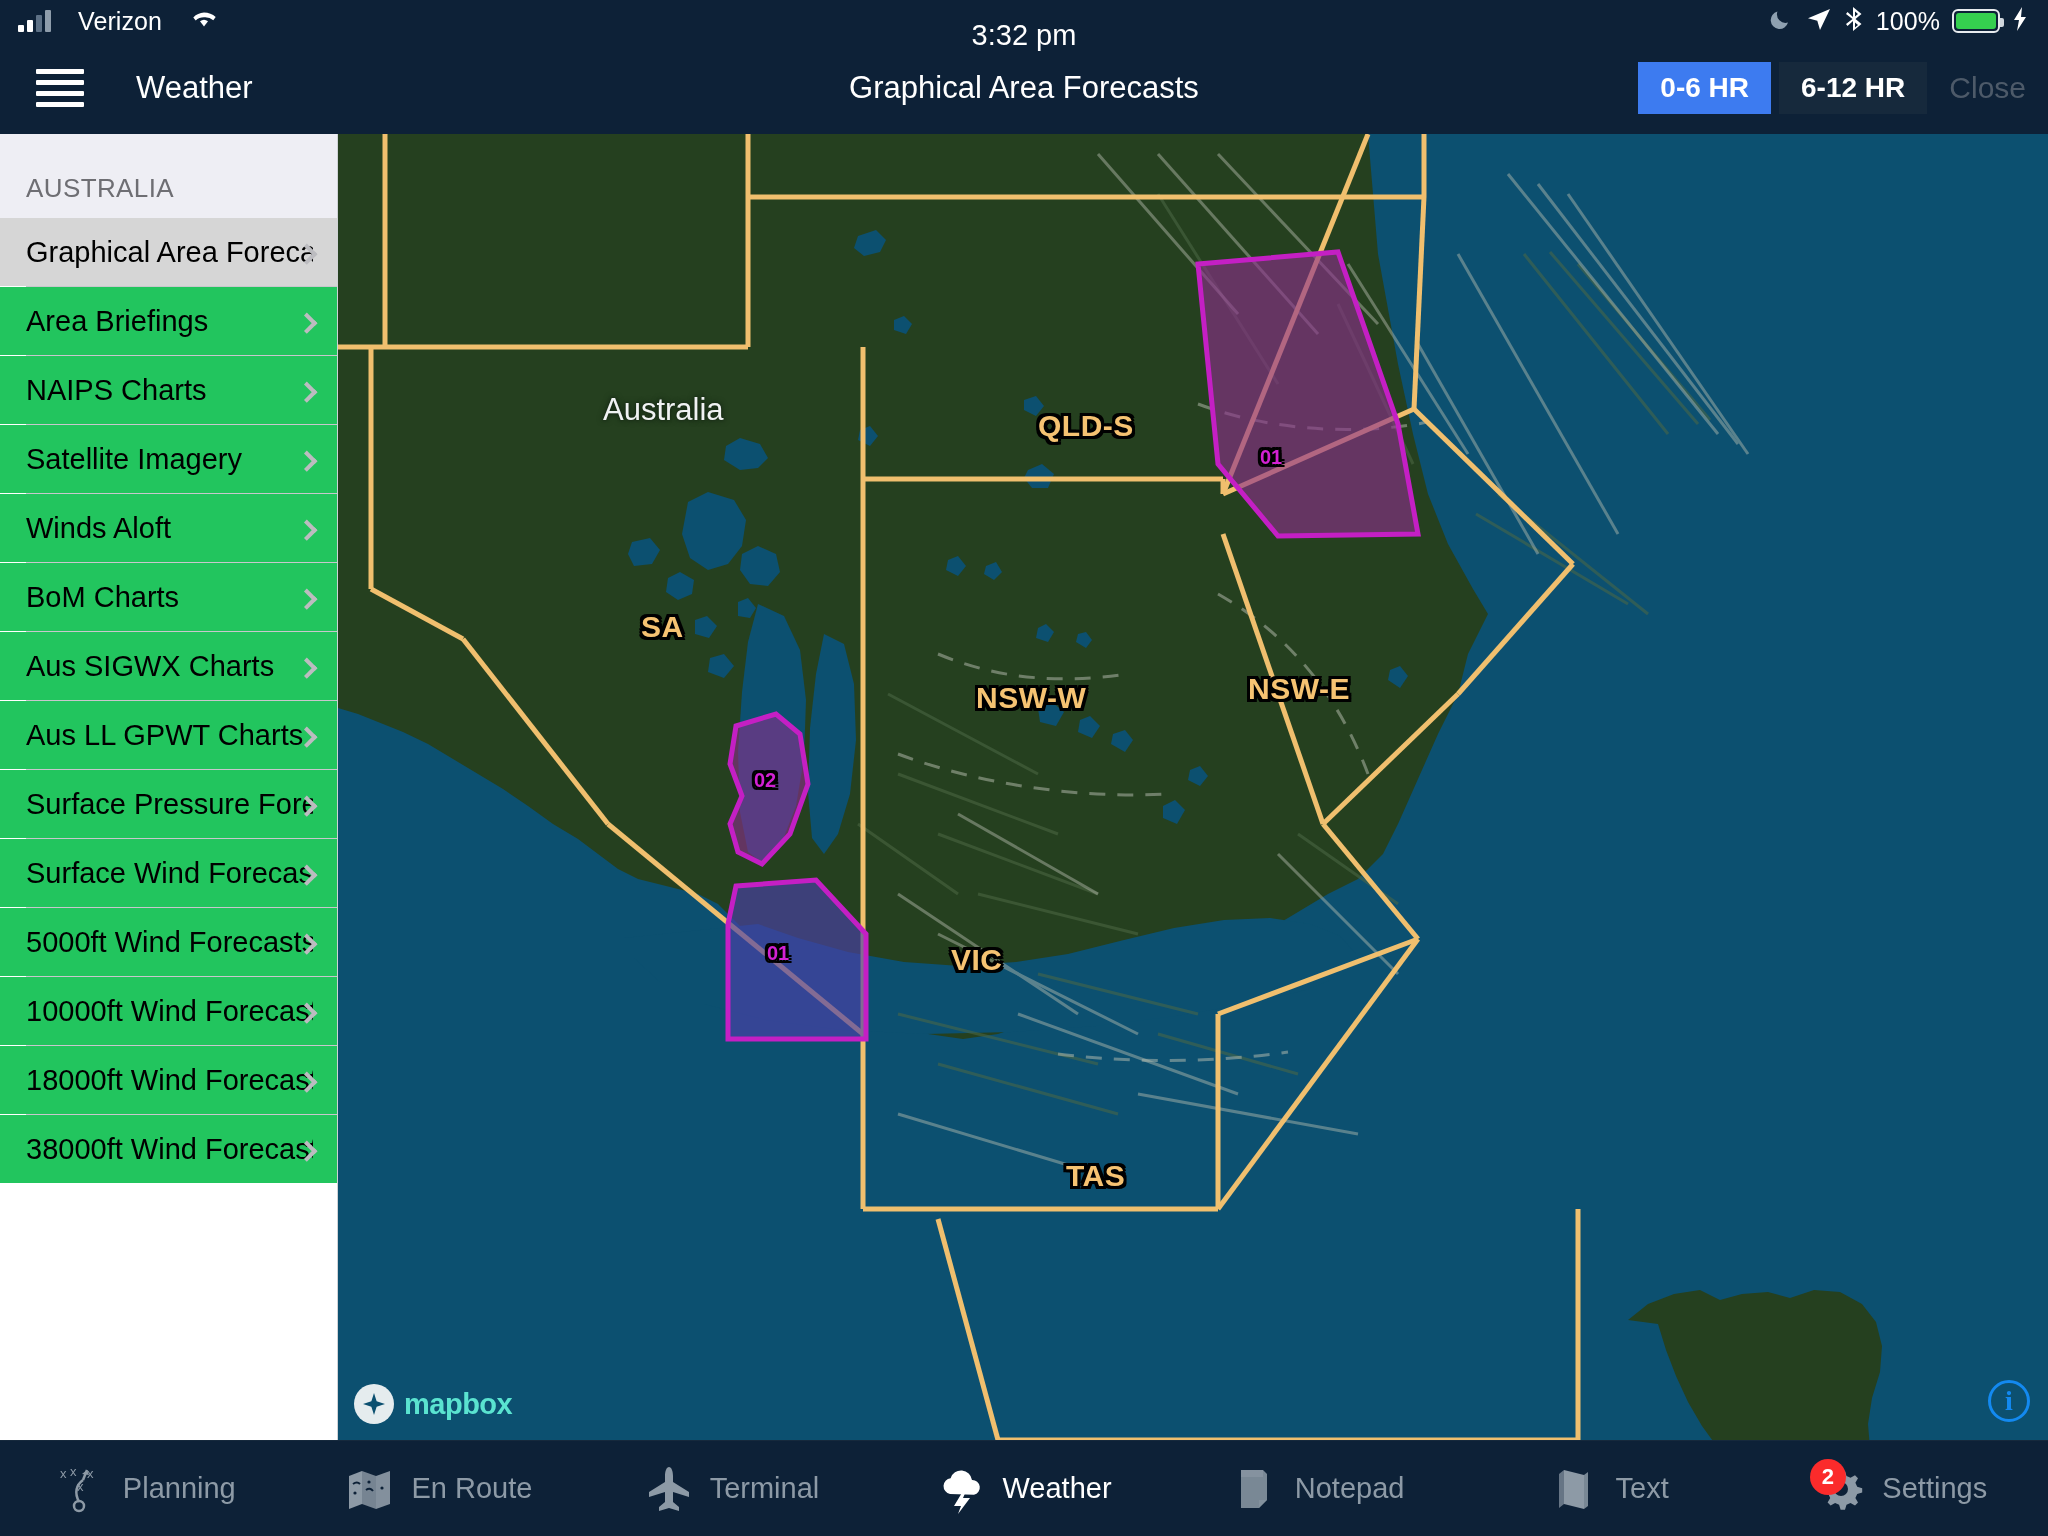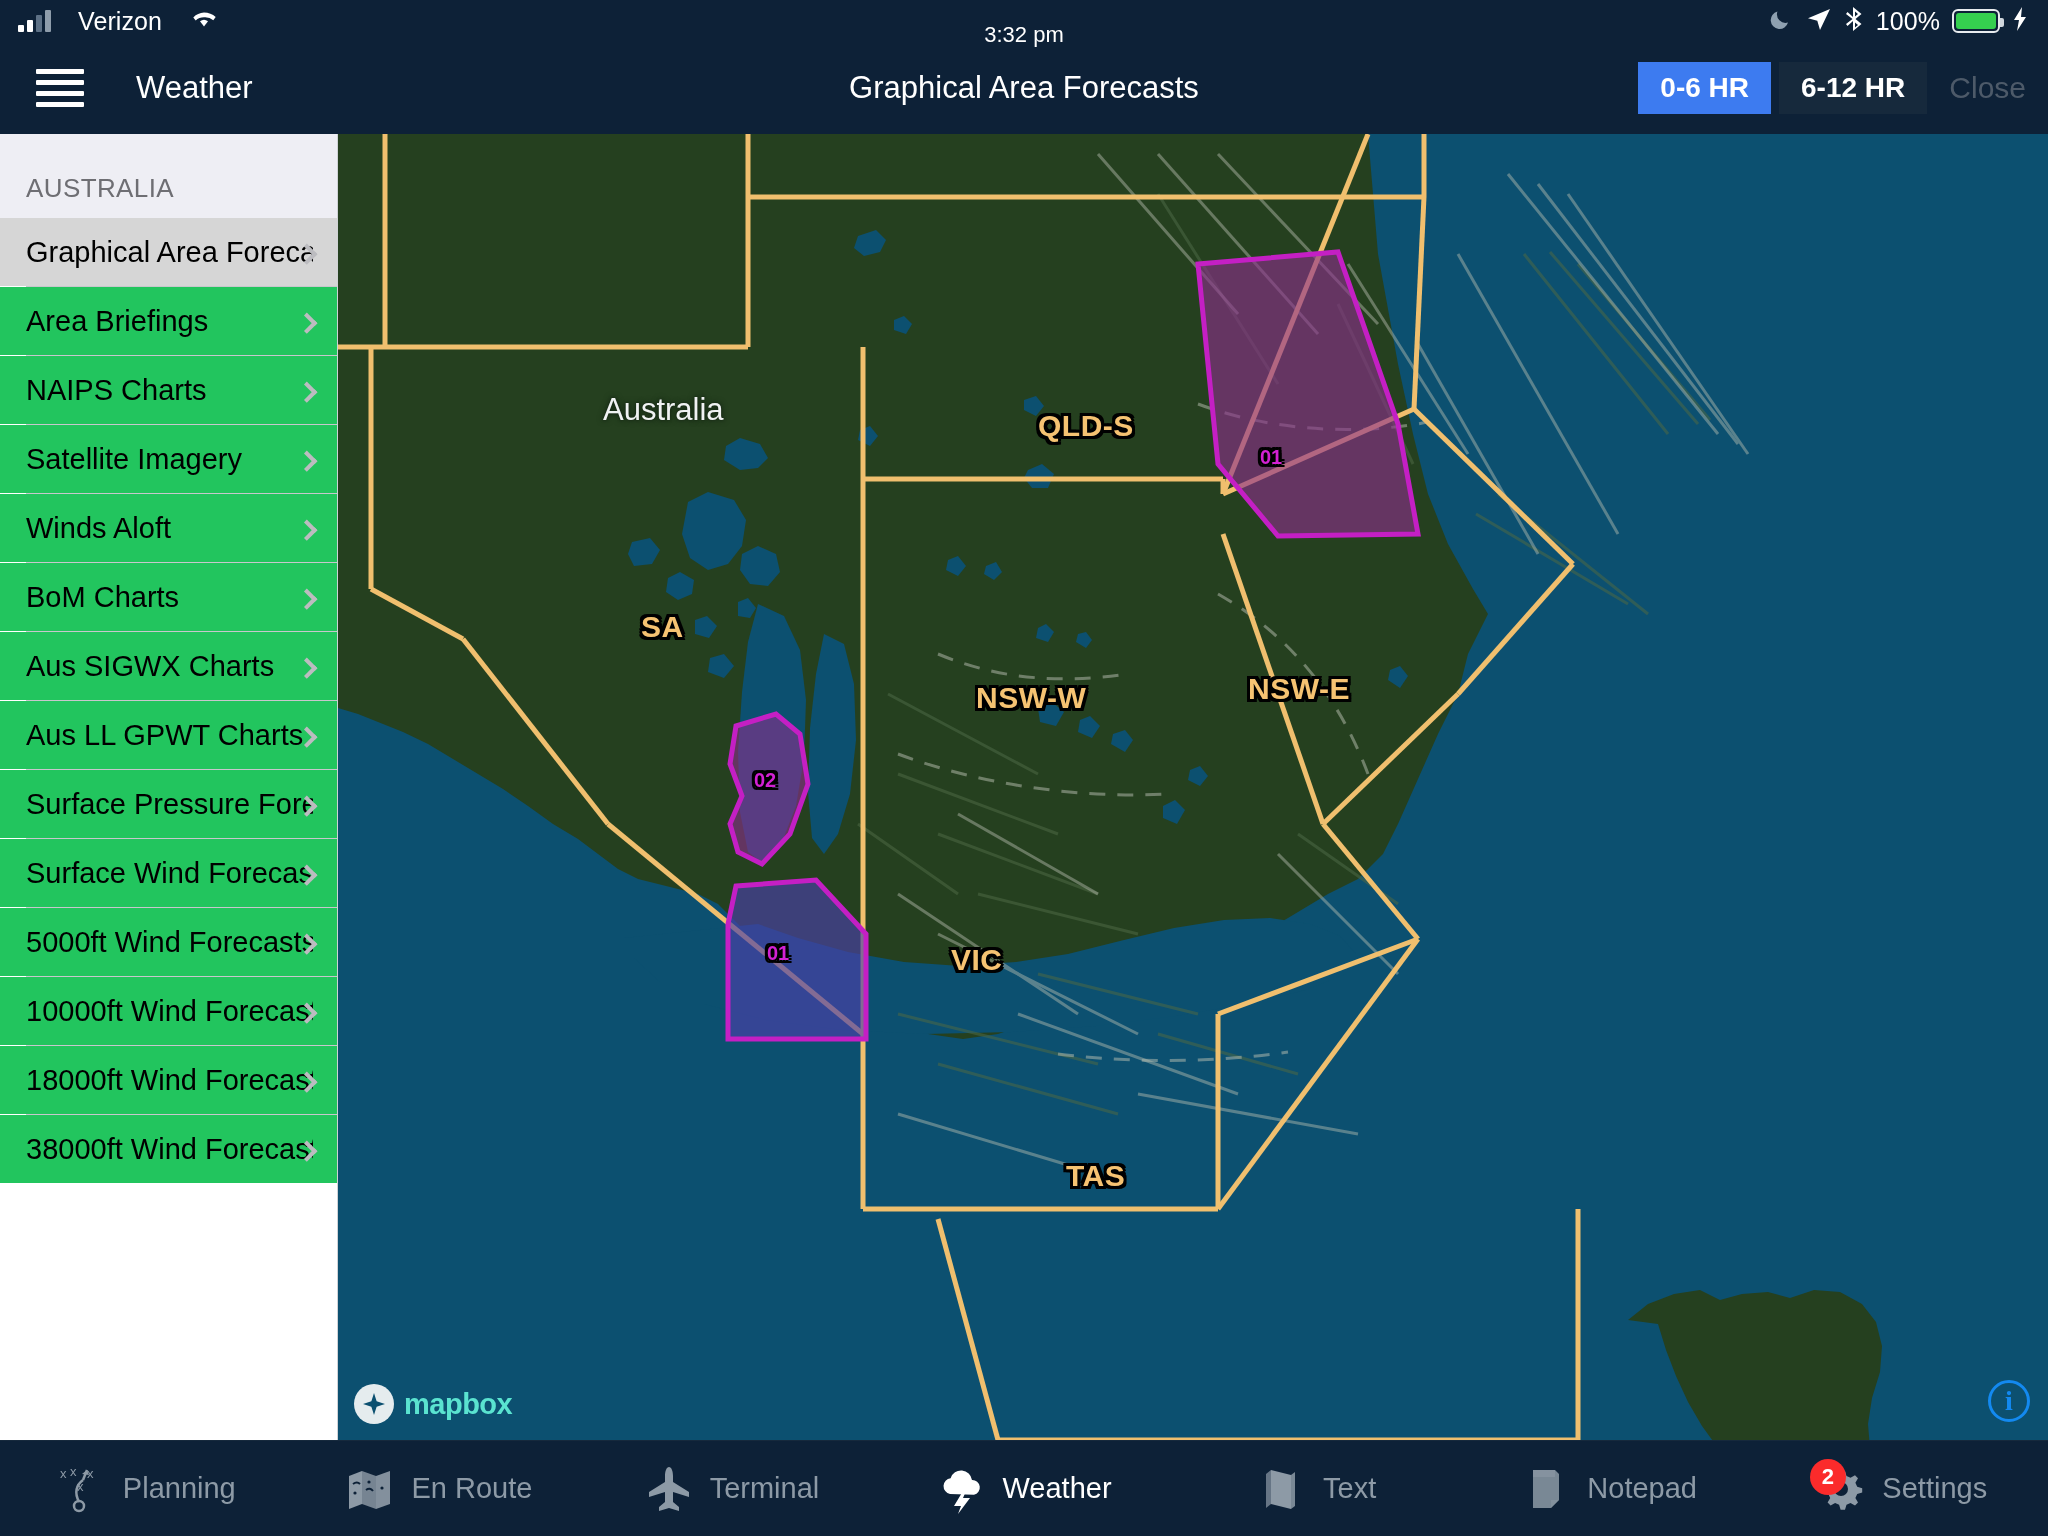--- a/index.html
+++ b/index.html
@@ -13,21 +13,21 @@
 
   
   .statusbar {
     position:absolute; top:0; left:0; width:2048px; height:42px;
     background:#0d2137; color:#fff; z-index:40;
   }
   .sb-left { position:absolute; left:18px; top:0; height:42px; display:flex; align-items:center; gap:27px; }
   .sb-center { position:absolute; left:0; right:0; top:0; height:42px; display:flex; align-items:center; justify-content:center; }
   .sb-right { position:absolute; right:20px; top:0; height:42px; display:flex; align-items:center; gap:12px; }
   .sb-text { font-size:25px; letter-spacing:.1px; color:#fff; }
-  .sb-time { font-size:22px; color:#fff;margin-top:28px; }
+  .sb-time { font-size:29px; color:#fff;margin-top:28px; }
   .bars { display:flex; align-items:flex-end; gap:3px; height:22px; }
   .bars i { display:block; width:6px; background:#fff; border-radius:1px; }
   .bars i:nth-child(1){ height:7px; background:#fff;}
   .bars i:nth-child(2){ height:12px; background:#fff;}
   .bars i:nth-child(3){ height:17px; background:#5d7186;}
   .bars i:nth-child(4){ height:22px; background:#8e9dab;}
   .batt {
     position:relative; width:48px; height:24px; border:2px solid #e8ecef;
     border-radius:6px; padding:2px;
   }
@@ -527,37 +527,37 @@
       </div>
       <div class="tab active">
         <span class="ticon"><svg viewBox="0 0 50 50" width="50" height="50">
             <path d="M14 30 a8 8 0 01.6 -15.8 A11 11 0 0136 16 a7.5 7.5 0 012 14.8 z" fill="#ffffff"></path>
             <path d="M27 27 L18 42 h7 l-3 8 l12 -16 h-7 l3 -7z" fill="#ffffff"></path>
           </svg></span>
         <span class="tlbl">Weather</span>
       </div>
       <div class="tab">
         <span class="ticon"><svg viewBox="0 0 50 50" width="50" height="50">
-            <path d="M14 6 L34 11 L34 45 L14 40z" fill="#8d9aa6"></path>
-            <path d="M14 6 L9 10 L9 44 L14 40z" fill="#8d9aa6" opacity=".7"></path>
-            <path d="M34 11 L38 8 L38 42 L34 45z" fill="#8d9aa6" opacity=".85"></path>
-          </svg></span>
-        <span class="tlbl">Text</span>
-      </div>
-      <div class="tab">
-        <span class="ticon"><svg viewBox="0 0 50 50" width="50" height="50">
             <path d="M12 6 H34 L38 10 V44 H12z" fill="#8d9aa6" opacity=".85"></path>
             <path d="M12 6 H34 V13 H12z" fill="#8d9aa6" opacity=".6"></path>
             <path d="M30 44 L38 36 V44z" fill="#0d2137"></path>
             <path d="M30 36 H38 L30 44z" fill="#8d9aa6" opacity=".5"></path>
           </svg></span>
         <span class="tlbl">Notepad</span>
       </div>
       <div class="tab">
         <span class="ticon"><svg viewBox="0 0 50 50" width="50" height="50">
+            <path d="M14 6 L34 11 L34 45 L14 40z" fill="#8d9aa6"></path>
+            <path d="M14 6 L9 10 L9 44 L14 40z" fill="#8d9aa6" opacity=".7"></path>
+            <path d="M34 11 L38 8 L38 42 L34 45z" fill="#8d9aa6" opacity=".85"></path>
+          </svg></span>
+        <span class="tlbl">Text</span>
+      </div>
+      <div class="tab">
+        <span class="ticon"><svg viewBox="0 0 50 50" width="50" height="50">
             <path d="M25 6 l4 1 1.5 5 4 1.8 4.5-2.6 3 3 -2.6 4.5 1.8 4 5 1.5 0 4.4 -5 1.5 -1.8 4 2.6 4.5 -3 3 -4.5-2.6 -4 1.8 -1.5 5 -4.4 0 -1.5-5 -4-1.8 -4.5 2.6 -3-3 2.6-4.5 -1.8-4 -5-1.5 0-4.4 5-1.5 1.8-4 -2.6-4.5 3-3 4.5 2.6 4-1.8 1.5-5z" fill="#8d9aa6"></path>
             <circle cx="25" cy="25" r="7" fill="#0d2137"></circle>
           </svg></span>
         <span class="tlbl">Settings</span>
         <span class="badge">2</span>
       </div>
     </div>
 </div>
 
 </body></html>

